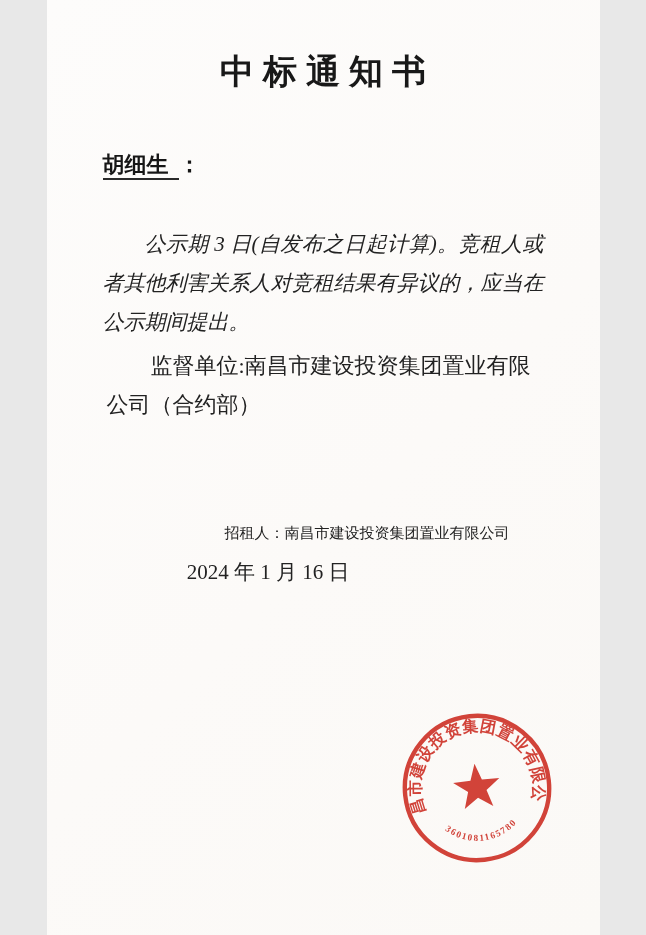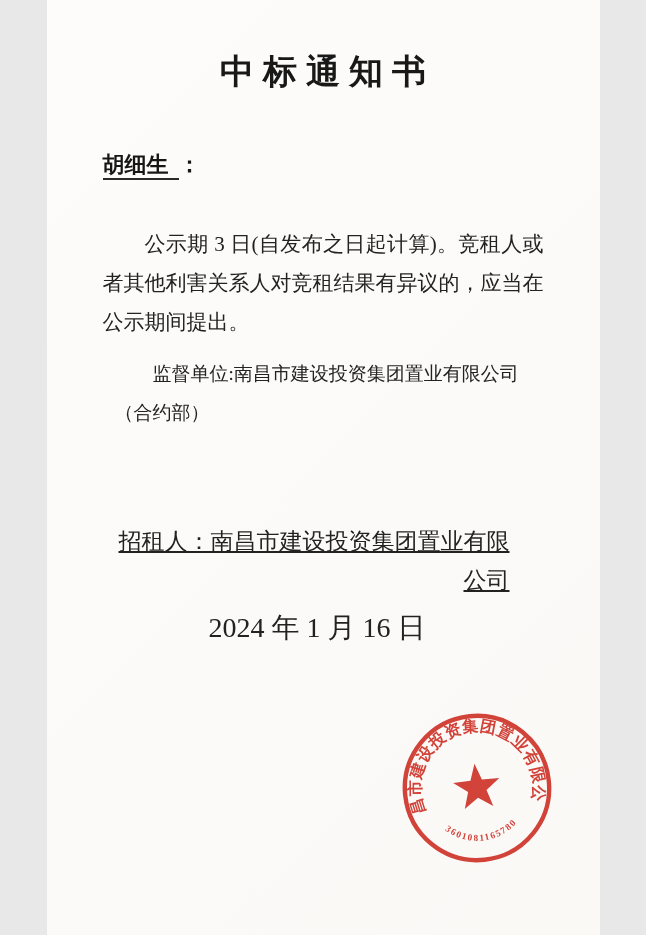--- a/index.html
+++ b/index.html
@@ -66,45 +66,45 @@
     color: #141414;
   }
   .result-value {
     display: inline-block;
     padding: 0 16px 1px 14px;
     border-bottom: 2px solid #2a2a2a;
     color: #1c1c1c;
   }
   .notice-p {
     margin: 45px 0 0 0;
+    font-style: italic;
   }
   .plain-line {
-    margin: 12px;
-    font-size: 19px;
+    margin: 4px;
+    font-size: 22px;
     line-height: 39px;
     text-indent: 2em;
     color: #222;
   }
   .sig-block {
     margin-top: 90px;
   }
   .sig-lessor {
     margin: 0;
-    font-size: 23px;
+    font-size: 15px;
     line-height: 39px;
     text-align: right;
     padding-right: 34px;
     color: #222;
-    text-decoration: underline;
   }
   .sig-date {
-    margin: 8px;
-    font-size: 28px;
+    margin: 0;
+    font-size: 21px;
     line-height: 39px;
-    text-align: right;
+    text-align: center;
     padding-right: 110px;
     color: #222;
   }
   .stamp {
     position: absolute;
     left: 352px;
     top: 710px;
     width: 156px;
     height: 156px;
     opacity: 0.88;

